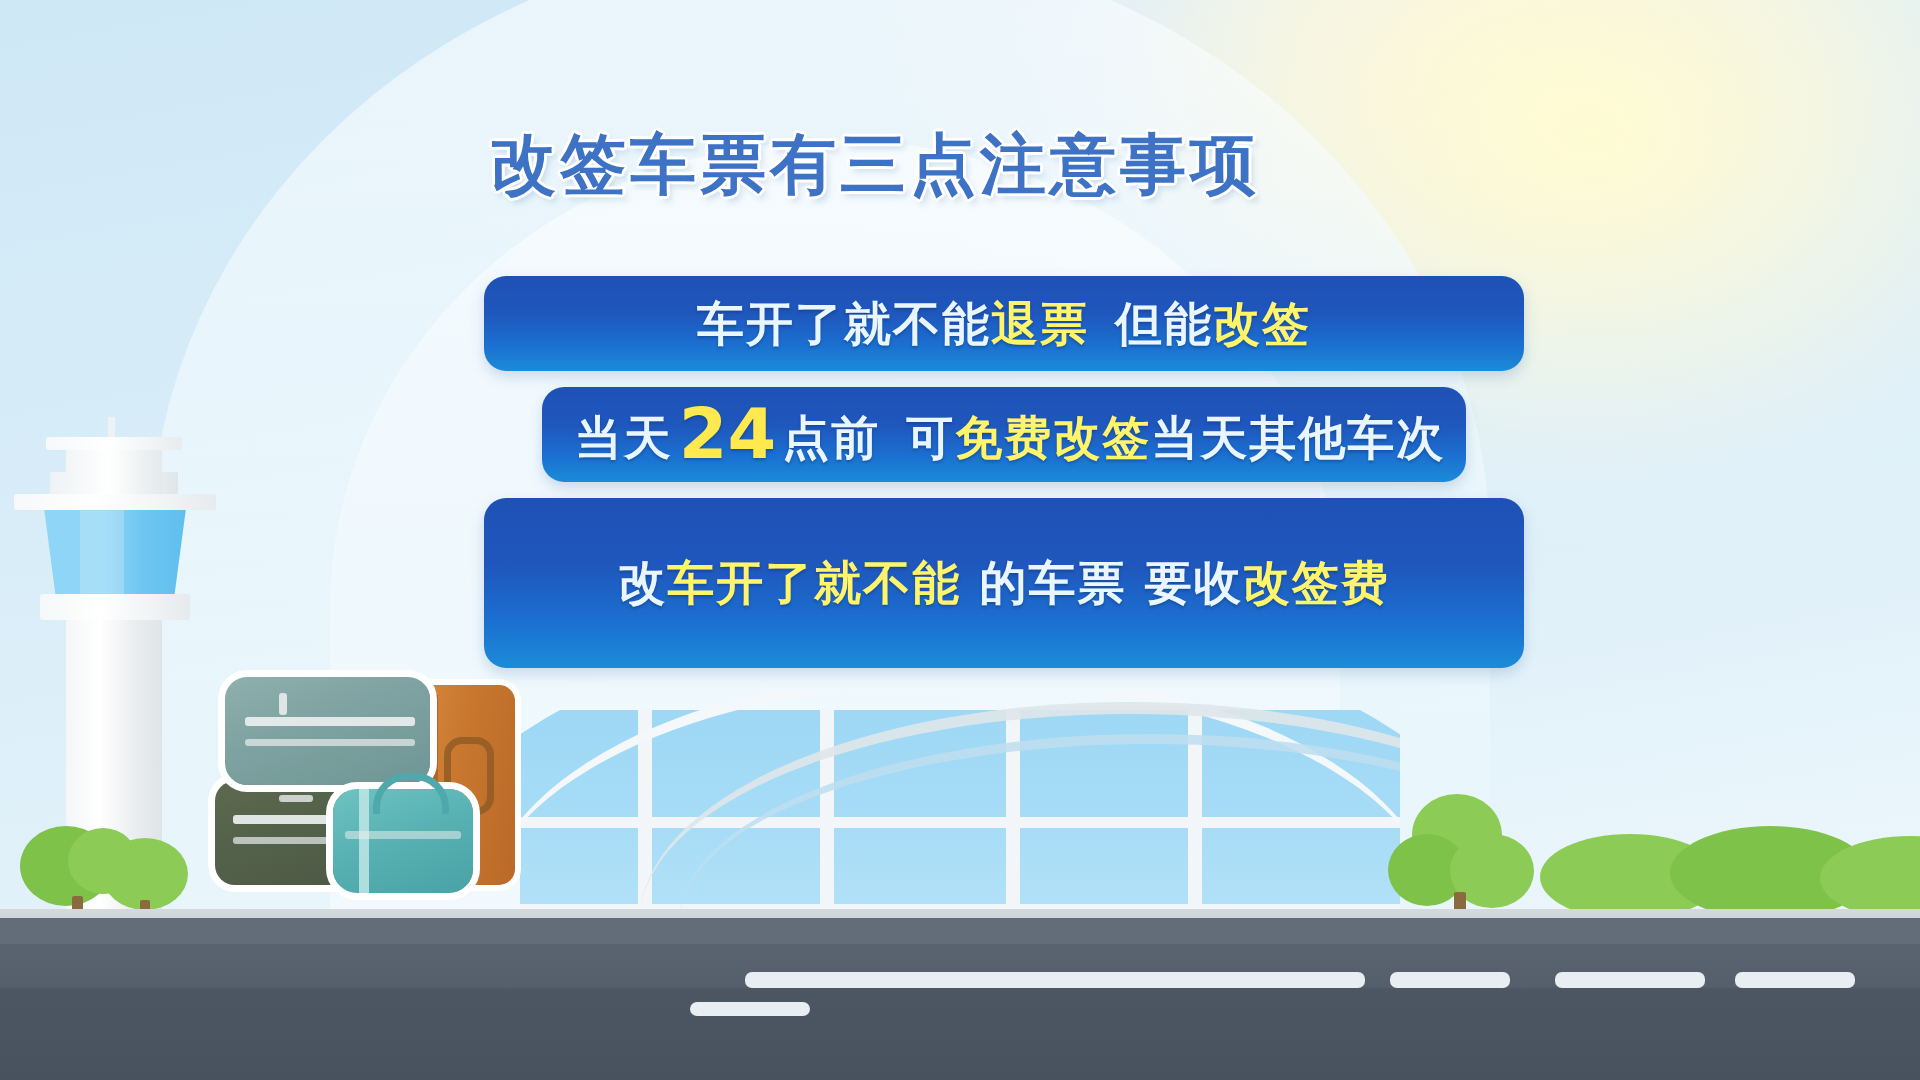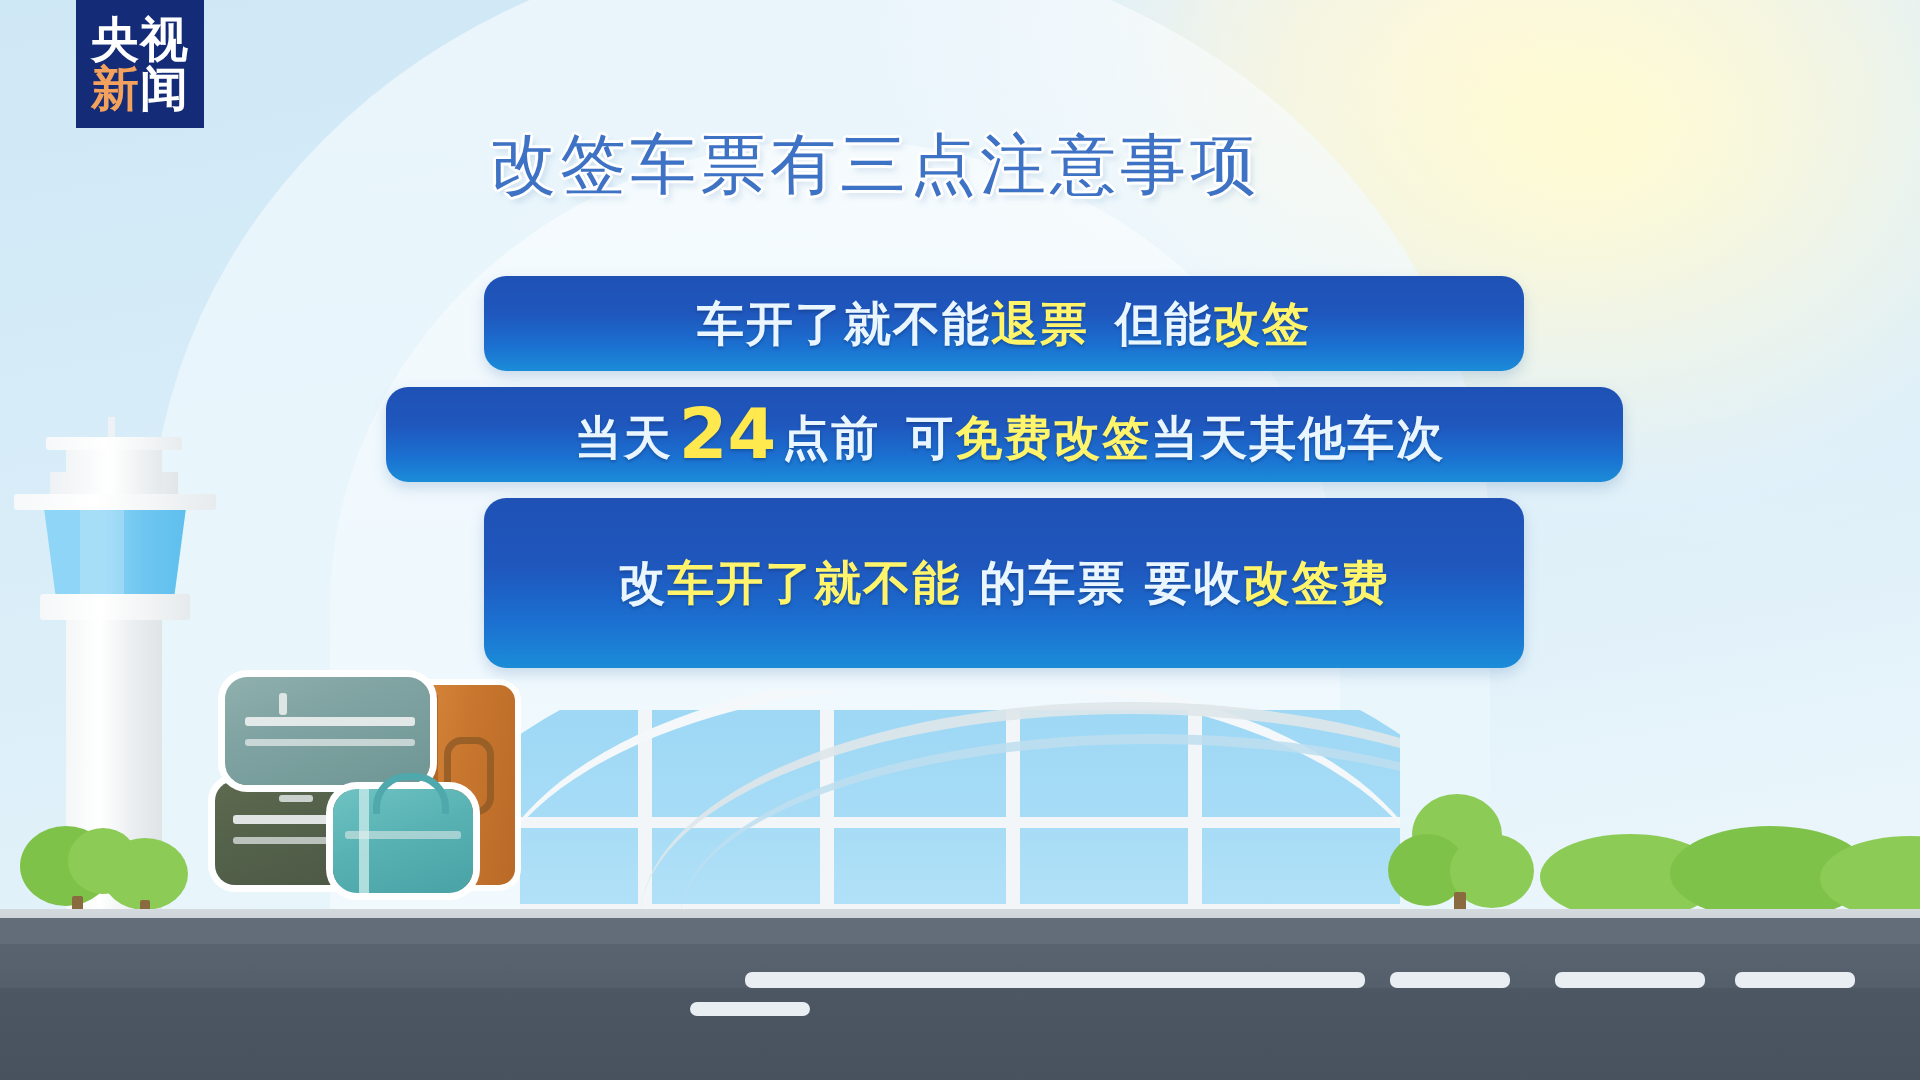--- a/index.html
+++ b/index.html
@@ -181,21 +181,21 @@
   .logo-bot span:first-child{color:#f2a25c;}
   .logo-bot span:last-child{color:#ffffff;}
 
   
   .headline{
     position:absolute;left:0;top:120px;width:1920px;text-align:center;
     pointer-events:none;
   }
   .headline .h-inner{
     display:inline-block;
-    font-size:66px;font-weight:400;letter-spacing:4px;
+    font-size:66px;font-weight:700;letter-spacing:4px;
     color:#3e72c4;
     font-family:"DejaVu Sans","Liberation Sans",sans-serif;
     text-shadow:
       2px 2px 0 #ffffff, -2px 2px 0 #ffffff, 2px -2px 0 #ffffff, -2px -2px 0 #ffffff,
       0 3px 0 #ffffff, 3px 0 0 #ffffff, 0 -3px 0 #ffffff, -3px 0 0 #ffffff,
       4px 5px 6px rgba(120,160,200,0.35);
     margin-left:-170px;
   }
 
   
@@ -210,21 +210,21 @@
     color:#eaf6ff;
     font-family:"DejaVu Sans","Liberation Sans",sans-serif;
   }
   .pill-line{
     display:block;white-space:nowrap;
     font-size:47px;font-weight:700;letter-spacing:2px;
     line-height:1.22;
     text-shadow:0 2px 3px rgba(10,40,90,0.35);
   }
   .pill-1{width:1040px;height:95px;}
-  .pill-2{width:1237px;height:95px;padding-left:12px;}
+  .pill-2{width:924px;height:95px;padding-left:12px;}
   .pill-3{width:1040px;height:170px;flex-direction:column;}
   .hl{color:#fff46a;}
   .num{
     color:#ffe94f;font-size:70px;font-weight:700;letter-spacing:0;
     vertical-align:-4px;padding:0 6px;
     font-family:"DejaVu Sans","Liberation Sans",sans-serif;
   }
   .sp{display:inline-block;width:26px;}
 </style>
 </head>
@@ -308,26 +308,20 @@
       <div class="belt" style="left:20px;top:62px;width:170px;height:7px;opacity:.7;"></div>
       <div class="belt" style="left:54px;top:16px;width:8px;height:22px;opacity:.9;"></div>
     </div>
     <div class="lg duffel">
       <div class="dhandle"></div>
       <div class="dband"></div>
       <div class="belt" style="left:12px;top:42px;width:116px;height:8px;opacity:.55;"></div>
     </div>
   </div>
 
-  <div class="logo">
-    <div class="logo-row logo-top">央视</div>
-    <div class="logo-row logo-bot">
-      <span>新</span><span>闻</span>
-    </div>
-  </div>
 
   <div class="headline">
     <span class="h-inner">改签车票有三点注意事项</span>
   </div>
 
   <div class="boxes">
     <div class="pill pill-1">
         <span class="pill-line"><span>车开了就不能</span><span class="hl">退票</span><span class="sp">  </span><span>但能</span><span class="hl">改签</span></span>
       </div>
     <div class="pill pill-2">

